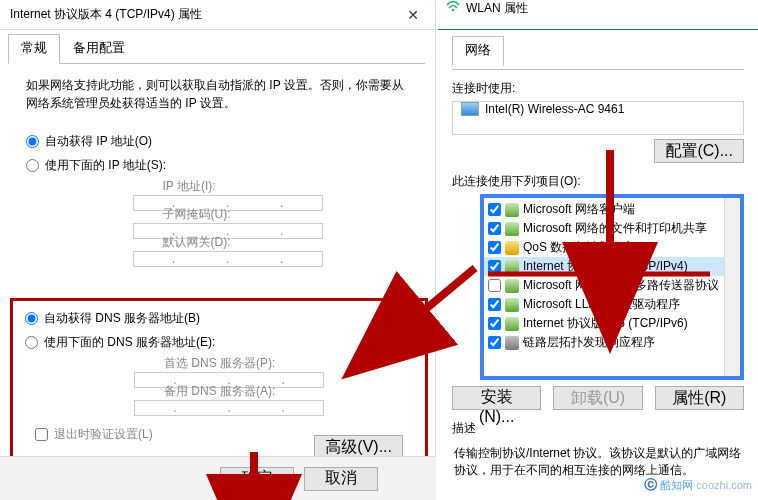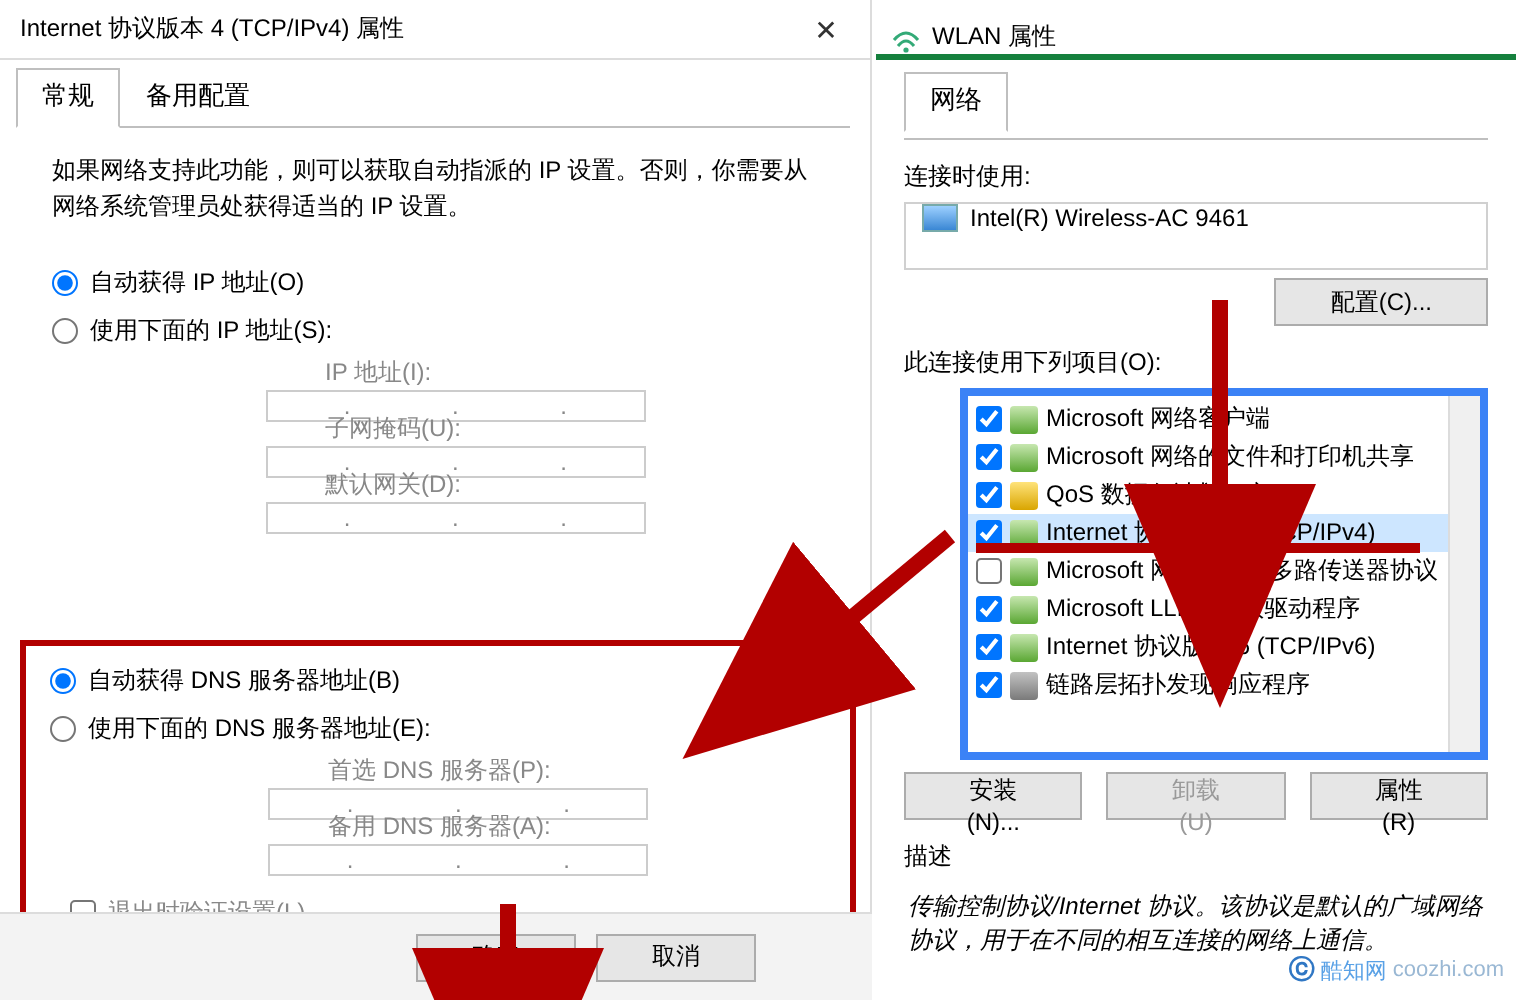--- a/index.html
+++ b/index.html
@@ -16,51 +16,51 @@
   .tab-underline { border-bottom: 1px solid #bfbfbf; margin: -1px 10px 0 10px; }
   .body-left { padding: 12px 26px 0 26px; }
   .desc { line-height: 18px; margin-bottom: 18px; }
   .group { margin-bottom: 8px; }
   .radio-row { display: flex; align-items: center; height: 22px; margin-bottom: 2px; }
   .radio-row input { margin: 0 6px 0 0; }
   .field-row { display: flex; align-items: center; height: 28px; margin-left: 20px; flex-direction: column; }
   .field-row label { width: 130px; color: #888; }
   .ip-input { width: 190px; height: 22px; border: 1px solid #ccc; background: #fff; display: flex; align-items: center; justify-content: space-around; color: #888; }
   .ip-input span { width: 3px; text-align: center; }
-  .dns-box { position: absolute; left: 10px; top: 320px; width: 418px; height: 172px; border: 3px solid #b20000; padding: 6px 12px 6px 12px; }
+  .dns-box { position: absolute; left: 10px; top: 298px; width: 418px; height: 172px; border: 3px solid #b20000; padding: 6px 12px 6px 12px; }
   .adv-btn { position: absolute; right: 22px; bottom: 8px; }
   .chk-row { display: flex; align-items: center; margin-top: 14px; margin-left: 6px; color: #888; }
   .chk-row input { margin-right: 6px; }
-  .btn { height: 24px; min-width: 74px; padding: 0 27px; background: #e6e6e6; border: 1px solid #acacac; font-size: 12px; cursor: default; }
+  .btn { height: 24px; min-width: 74px; padding: 0 10px; background: #e6e6e6; border: 1px solid #acacac; font-size: 16px; cursor: default; }
   .footer-left { position: absolute; left: 0; bottom: 0; width: 436px; height: 44px; display: flex; align-items: center; justify-content: flex-end; gap: 10px; padding-right: 58px; border-top: 1px solid #dcdcdc; background: #f3f3f3; }
 
   
   .dlg-right { position: absolute; left: 438px; top: 0; width: 320px; height: 500px; background: #fff; }
-  .titlebar-r { display: flex; align-items: flex-end; height: 30px; padding-left: 8px; border-bottom: 3px solid #15803d; }
+  .titlebar-r { display: flex; align-items: flex-start; height: 30px; padding-left: 8px; border-bottom: 1px solid #15803d; }
   .wifi-ico { width: 14px; height: 12px; margin-right: 6px; display: inline-block; }
   .body-right { padding: 6px 14px 0 14px; }
   .tabrow-r { display: flex; margin-bottom: 4px; }
   .grp-label { font-size: 12px; margin: 10px 0 4px 0; }
   .adapter-box { border: 1px solid #d0d0d0; background: #fff; height: 34px; display: flex; align-items: flex-start; padding-left: 8px; margin-bottom: 4px; }
   .adapter-ico { width: 18px; height: 14px; background: linear-gradient(#9dd0ff,#3a87d4); border: 1px solid #7aa; margin-right: 6px; }
   .cfg-row { display: flex; justify-content: flex-end; margin-bottom: 8px; }
   .list-box { border: 4px solid #3b82f6; height: 186px; overflow: hidden; margin-bottom: 6px; position: relative; margin-left: 28px; }
   .list-inner { padding: 2px 0; }
   .li { display: flex; align-items: center; height: 19px; padding-left: 4px; font-size: 12px; white-space: nowrap; }
   .li input { margin: 0 4px 0 0; width: 13px; height: 13px; }
   .li .ico { width: 14px; height: 14px; margin-right: 4px; display: inline-block; }
   .ico-net { background: linear-gradient(#c7e7b0,#5aa733); border-radius: 2px; }
   .ico-svc { background: linear-gradient(#ffe37a,#d9a500); border-radius: 2px; }
   .ico-link { background: linear-gradient(#c2c2c2,#7a7a7a); border-radius: 2px; }
   .sel { background: #cde6ff; }
   .scroll-v { position: absolute; right: 0; top: 0; width: 16px; height: 100%; background: #f0f0f0; border-left: 1px solid #dcdcdc; }
   .btns-row { display: flex; gap: 12px; justify-content: flex-start; margin-bottom: 8px; }
   .btns-row .btn { flex: 1; }
   .desc-box { }
-  .desc-text { border: 0; padding: 4px 2px; line-height: 17px; font-style: italic; }
+  .desc-text { border: 0; padding: 4px 2px; line-height: 17px; }
 
   
   .arrow-svg { position: absolute; left: 0; top: 0; width: 758px; height: 500px; pointer-events: none; }
 
   
   .wm { position: absolute; right: 6px; bottom: 6px; font-size: 11px; color: #59a1e6; display: flex; align-items: center; gap: 3px; }
   .wm b { color: #3077c4; font-size: 13px; font-weight: bold; }
 </style>
 </head>
 <body>

